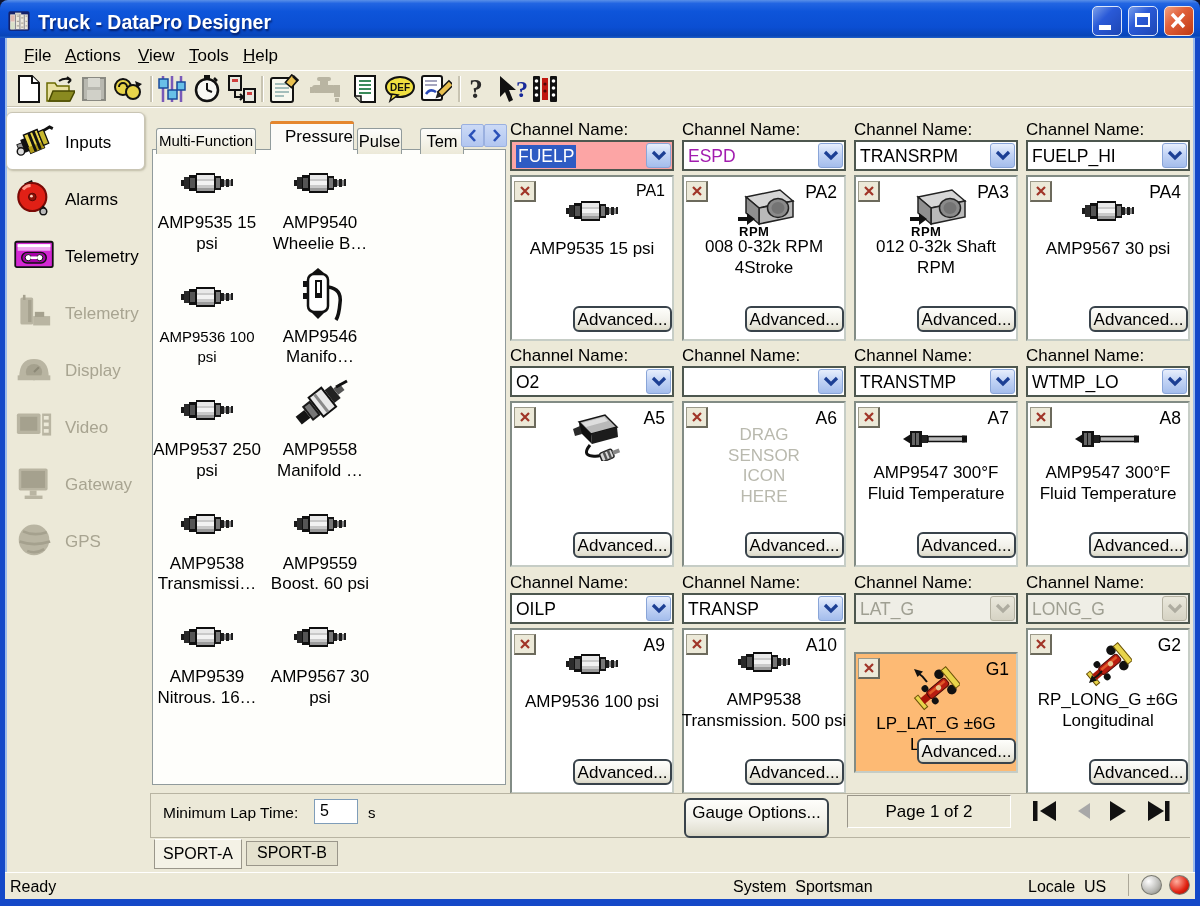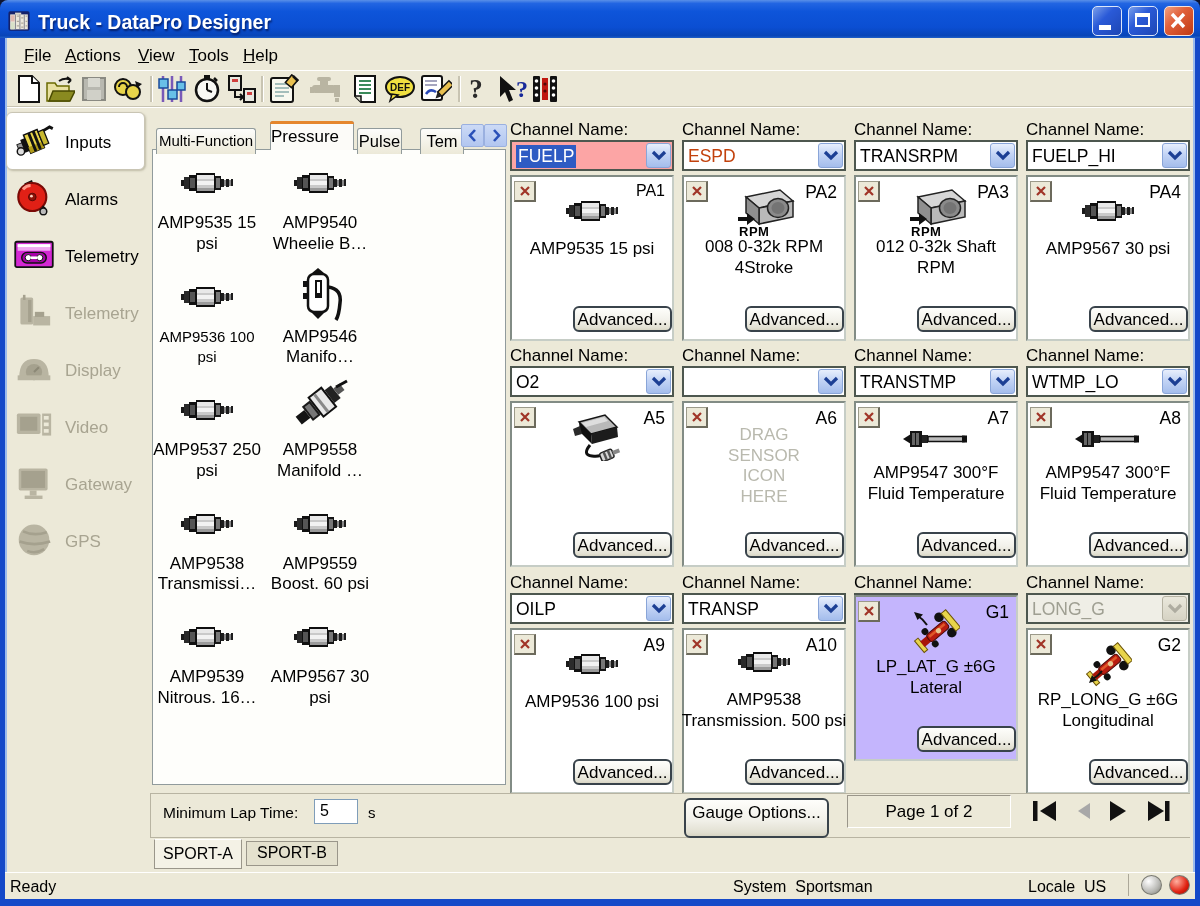--- a/index.html
+++ b/index.html
@@ -268,21 +268,21 @@
       <svg width="46" height="42" viewBox="0 0 46 42">
 <circle cx="23" cy="21" r="18" fill="#b9b5a2"></circle>
 <path d="M10 11 Q23 17 38 12 M6 23 Q23 29 42 23 M15 34 Q25 38 35 32" stroke="#a5a18e" stroke-width="3" fill="none"></path>
 </svg>
     </div>
     <div style="position:absolute;left:65px;top:532px;font-size:17px;color:#a8a491">GPS</div>
 <div style="position:absolute;left:152px;top:149px;width:354px;height:636px;background:#fefefb;border:1px solid #919b9c;box-sizing:border-box;z-index:1"></div>
 <div class="tab" style="left:156px;width:98px;font-size:15px">Multi-Function</div>
     <div class="tab" style="left:357px;width:43px">Pulse</div>
     <div class="tab" style="left:420px;width:42px">Tem</div>
-    <div style="position:absolute;left:270px;top:121px;width:84px;height:29px;background:#fcfbf8;border:1px solid #919b9c;border-bottom:none;border-radius:3px 3px 0 0;z-index:3;text-align:left;font-size:17px;padding-top:5px;box-sizing:border-box">Pressure<div style="position:absolute;left:-1px;right:-1px;top:-1px;height:3px;background:#e5862d;border-radius:3px 3px 0 0"></div></div>
+    <div style="position:absolute;left:270px;top:121px;width:84px;height:29px;background:#fcfbf8;border:1px solid #919b9c;border-bottom:none;border-radius:3px 3px 0 0;z-index:3;text-align:right;font-size:17px;padding-top:5px;box-sizing:border-box">Pressure<div style="position:absolute;left:-1px;right:-1px;top:-1px;height:3px;background:#e5862d;border-radius:3px 3px 0 0"></div></div>
     <div style="position:absolute;left:461px;top:124px;width:23px;height:23px;background:linear-gradient(180deg,#ccdaf6,#b2c6f0);border:1px solid #9ab0e0;border-radius:2px;box-sizing:border-box;display:flex;align-items:center;justify-content:center;z-index:4">
       <svg width="12" height="15" viewBox="0 0 12 15">
         <path d="M8 2 L3 7.5 L8 13" stroke="#2a50b8" stroke-width="2.6" fill="none"></path>
       </svg>
     </div>
     <div style="position:absolute;left:484px;top:124px;width:23px;height:23px;background:linear-gradient(180deg,#ccdaf6,#b2c6f0);border:1px solid #9ab0e0;border-radius:2px;box-sizing:border-box;display:flex;align-items:center;justify-content:center;z-index:4">
       <svg width="12" height="15" viewBox="0 0 12 15">
         <path d="M4 2 L9 7.5 L4 13" stroke="#2a50b8" stroke-width="2.6" fill="none"></path>
       </svg>
     </div>
@@ -539,21 +539,21 @@
               <rect x="48" y="9" width="2" height="6" fill="#888"></rect>
 <rect x="50" y="8" width="2" height="7"></rect>
 </g>
           </svg></div>
       </div>
       <div style="position:absolute;left:-4px;right:-4px;top:62px;text-align:center;font-size:17px;line-height:20.5px;color:#000;white-space:nowrap">AMP9535 15 psi</div>
       <div class="xpbtn" style="position:absolute;right:0px;bottom:7px;width:99px;height:26px;">Advanced...</div>
     </div>
     <div style="position:absolute;left:682px;top:120px;font-size:17px;color:#000">Channel Name:</div>
     <div style="position:absolute;left:682px;top:140px;width:164px;height:31px;background:#fff;border:2px solid #4d574f;box-sizing:border-box">
-<div style="position:absolute;left:4px;top:4px;font-size:17.5px;white-space:nowrap"><span style="color:#c2410c">ESPD</span></div>
+<div style="position:absolute;left:4px;top:4px;font-size:17.5px;white-space:nowrap"><span style="color:#a21caf">ESPD</span></div>
 <div style="position:absolute;right:1px;top:1px;bottom:1px;width:25px;background:linear-gradient(180deg,#e8effc,#c3d4f5 45%,#a4bdec);border:1px solid #89a5d8;border-radius:3px;box-sizing:border-box;display:flex;align-items:center;justify-content:center">
         <svg width="16" height="11" viewBox="0 0 16 11">
           <path d="M2 2 L8 8 L14 2" stroke="#1c3f94" stroke-width="3.2" fill="none"></path>
         </svg>
       </div>
 </div>
     <div style="position:absolute;left:682px;top:175px;width:164px;height:166px;background:#fff;border:2px solid #828c85;border-right-color:#c6cdc6;border-bottom-color:#c6cdc6;box-sizing:border-box">
       <div style="position:absolute;left:2px;top:4px;width:22px;height:21px;background:#ece9d8;border:1px solid #9c9a8a;border-right:2px solid #6c6a5c;border-bottom:2px solid #6c6a5c;box-sizing:border-box;display:flex;align-items:center;justify-content:center">
         <svg width="12" height="12" viewBox="0 0 12 12">
           <path d="M2 2 L10 10 M10 2 L2 10" stroke="#a03427" stroke-width="2.2"></path>
@@ -846,21 +846,21 @@
     </div>
     <div style="position:absolute;left:854px;top:573px;font-size:17px;color:#000">Channel Name:</div>
     <div style="position:absolute;left:854px;top:593px;width:164px;height:31px;background:#efeee6;border:2px solid #4d574f;box-sizing:border-box">
 <div style="position:absolute;left:4px;top:4px;font-size:17.5px;white-space:nowrap"><span style="color:#9f9f92">LAT_G</span></div>
 <div style="position:absolute;right:1px;top:1px;bottom:1px;width:25px;background:linear-gradient(180deg,#eae8dc,#d6d3c4);border:1px solid #b5b2a2;border-radius:3px;box-sizing:border-box;display:flex;align-items:center;justify-content:center">
         <svg width="16" height="11" viewBox="0 0 16 11">
           <path d="M2 2 L8 8 L14 2" stroke="#aeaca0" stroke-width="3.2" fill="none"></path>
         </svg>
       </div>
 </div>
-    <div style="position:absolute;left:854px;top:595px;width:164px;height:166px;background:#c4b5fd;border:2px solid #828c85;border-right-color:#c6cdc6;border-bottom-color:#c6cdc6;box-sizing:border-box">
+    <div style="position:absolute;left:854px;top:652px;width:164px;height:121px;background:#fdba74;border:2px solid #828c85;border-right-color:#c6cdc6;border-bottom-color:#c6cdc6;box-sizing:border-box">
       <div style="position:absolute;left:2px;top:4px;width:22px;height:21px;background:#ece9d8;border:1px solid #9c9a8a;border-right:2px solid #6c6a5c;border-bottom:2px solid #6c6a5c;box-sizing:border-box;display:flex;align-items:center;justify-content:center">
         <svg width="12" height="12" viewBox="0 0 12 12">
           <path d="M2 2 L10 10 M10 2 L2 10" stroke="#a03427" stroke-width="2.2"></path>
         </svg>
       </div>
       <div style="position:absolute;right:7px;top:5px;font-size:17.5px">G1</div>
       <div style="position:absolute;left:0;right:0;top:11px;display:flex;justify-content:center">
         <svg width="48" height="46" viewBox="0 0 48 46">
 <g transform="rotate(-40 25 24)">
 <rect x="2" y="16.5" width="4.5" height="15" fill="#e8d44a" stroke="#6a5208" stroke-width="1"></rect>

